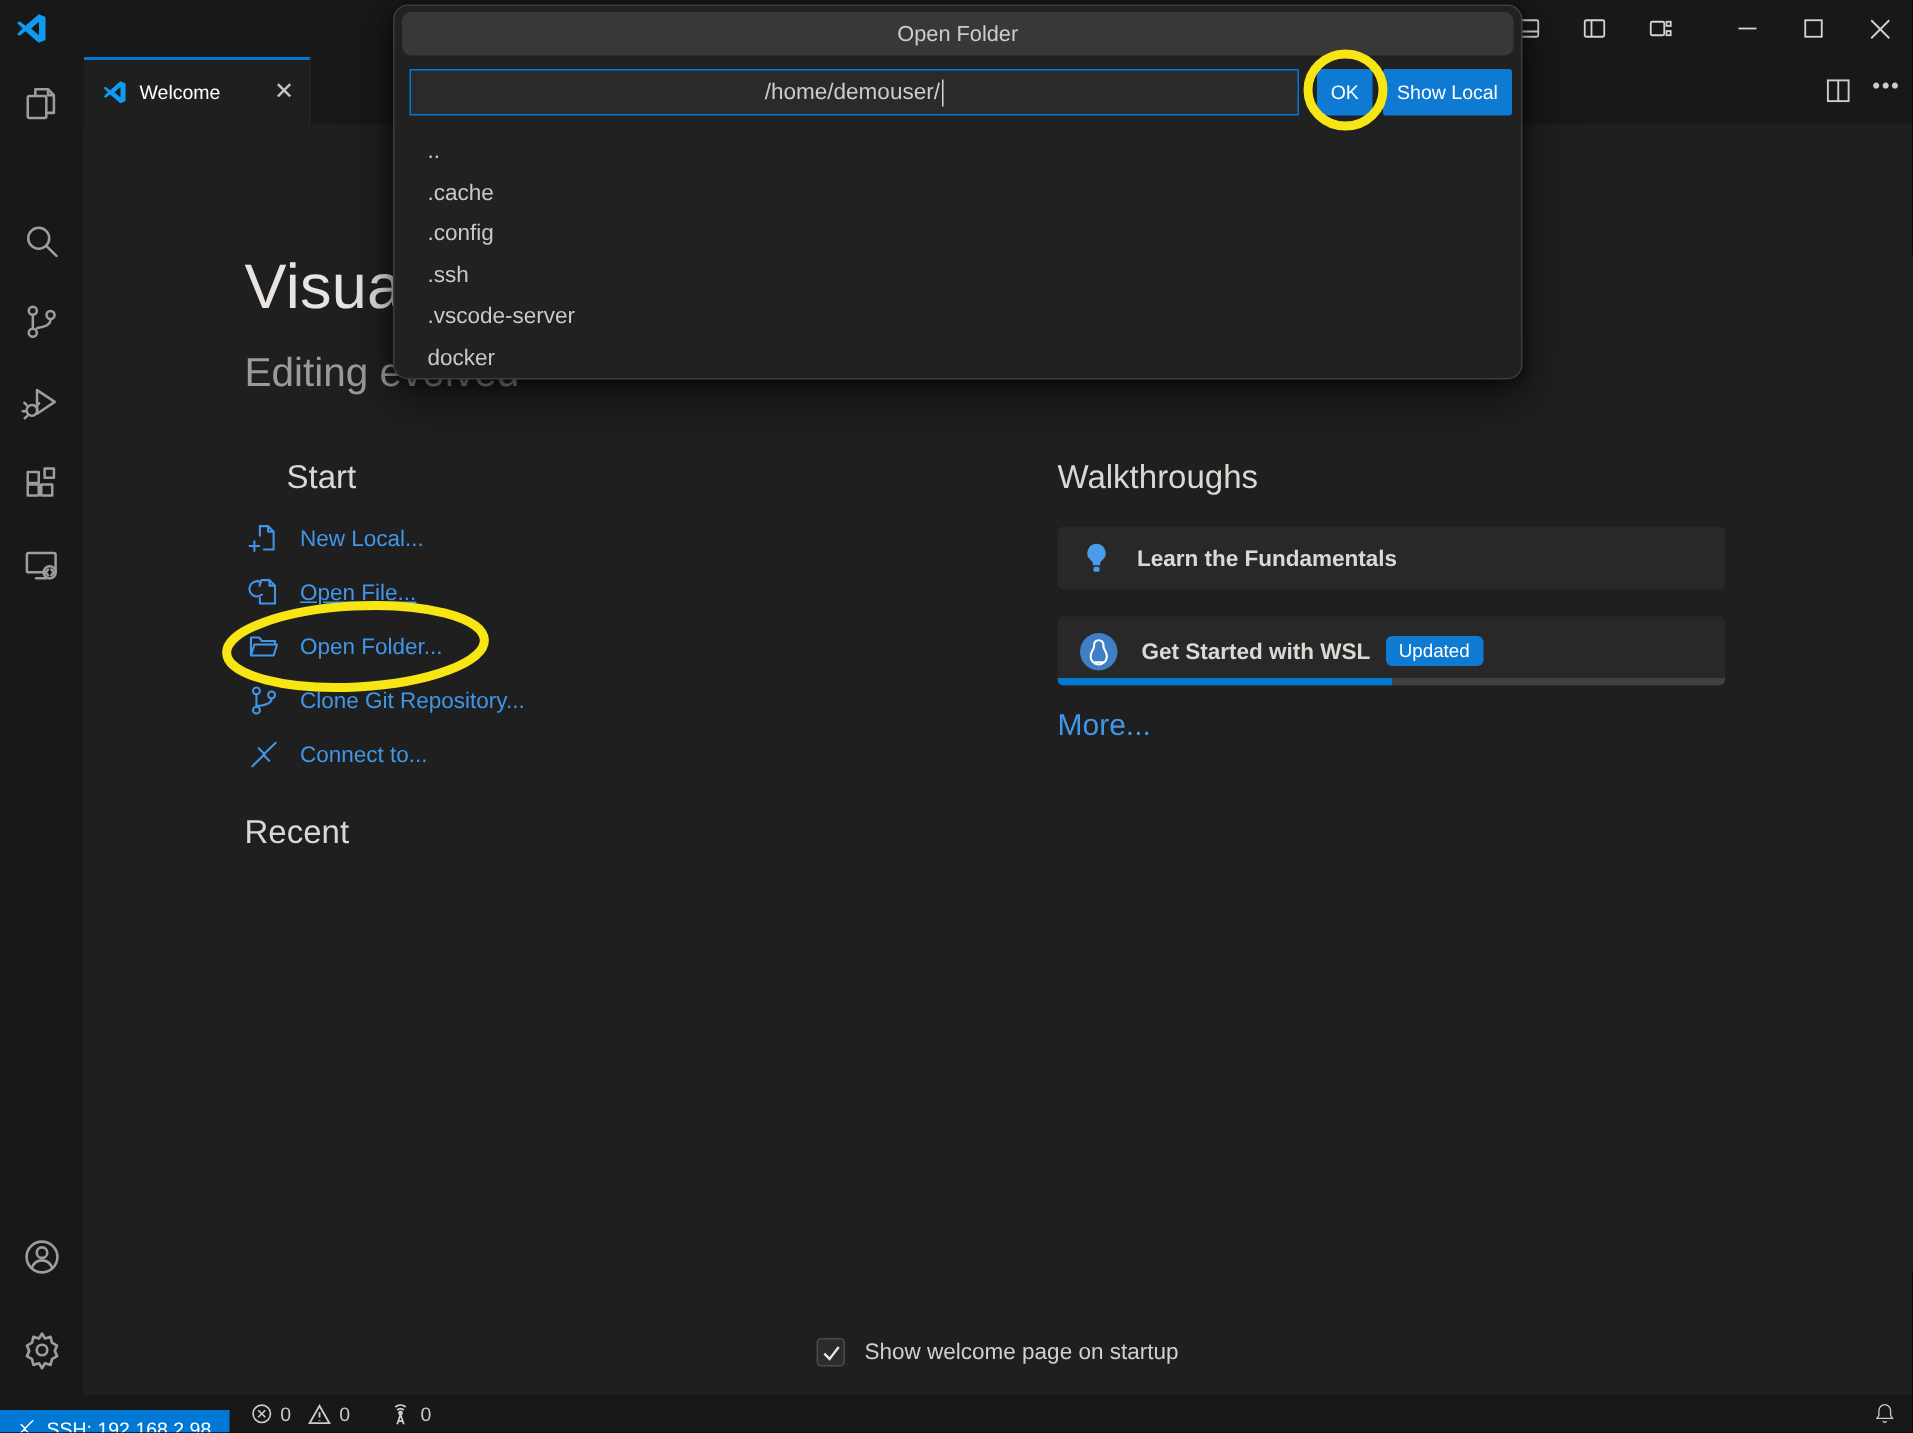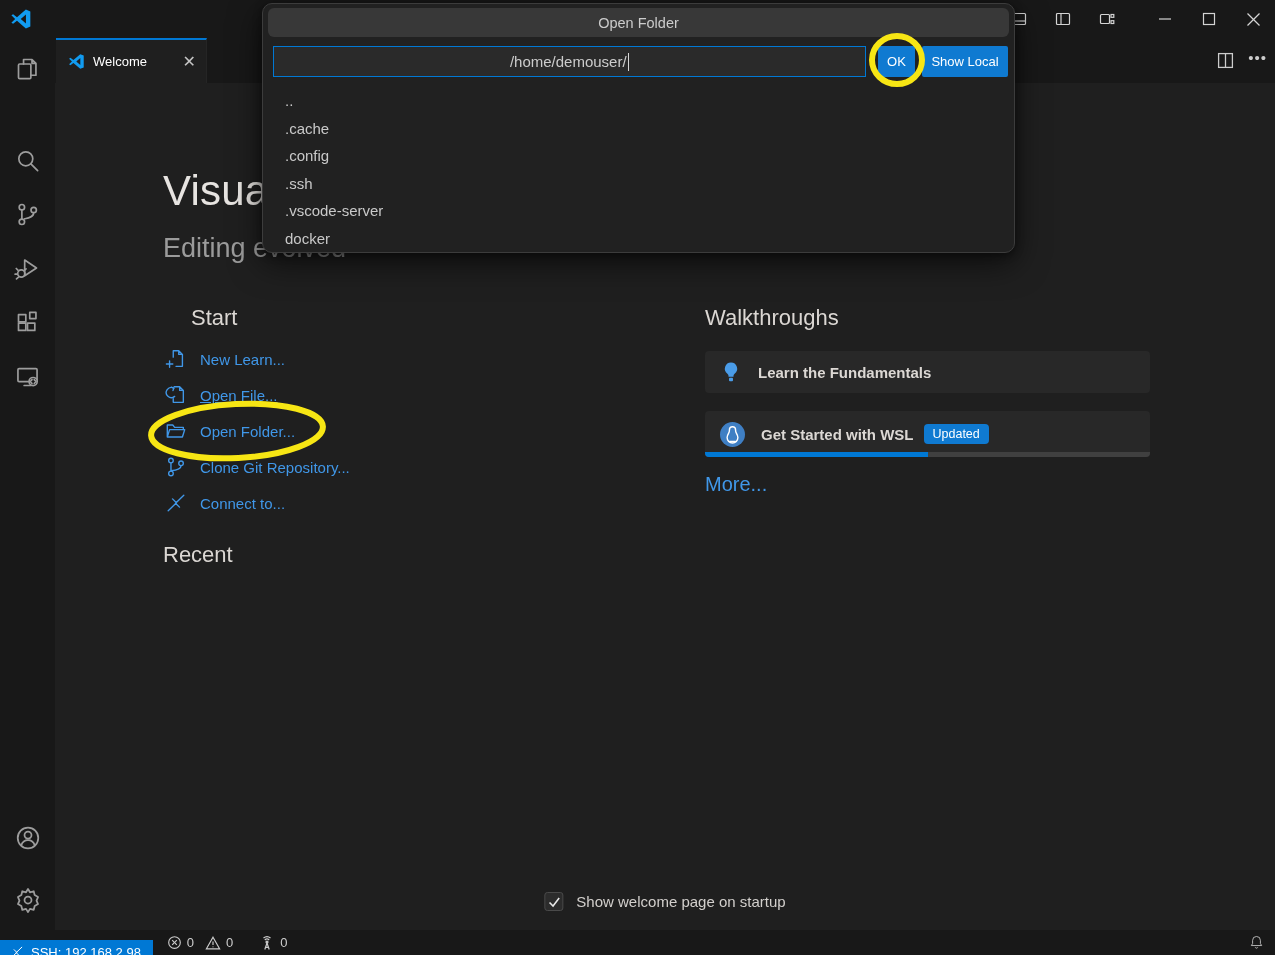--- a/index.html
+++ b/index.html
@@ -223,21 +223,21 @@
     <div class="wp-subtitle">Editing evolved</div>
 
     <div class="section-h start-h">Start</div>
 
     <div class="start-links">
       <div class="slink">
         <svg width="22" height="22" viewBox="0 0 24 24">
             <path d="M9 3 h6 l4 4 v13 h-7 M9 3 v7 M15 3 v4 h4"></path>
             <path d="M5 14 v7 M1.5 17.5 h7"></path>
           </svg>
-        <span class="slink-label">New Learn...</span>
+        <span class="slink-label">New Local...</span>
       </div>
       <div class="slink">
         <svg width="22" height="22" viewBox="0 0 24 24">
             <path d="M10 3 h6 l4 4 v13 H9 v-4 M16 3 v4 h4"></path>
             <path d="M9.5 4.5 a5.5 5.5 0 1 0 1 9"></path>
             <path d="M7 3.5 l2.7 1 -1 2.6"></path>
           </svg>
         <span class="slink-label u">Open File...</span>
       </div>
       <div class="slink">

